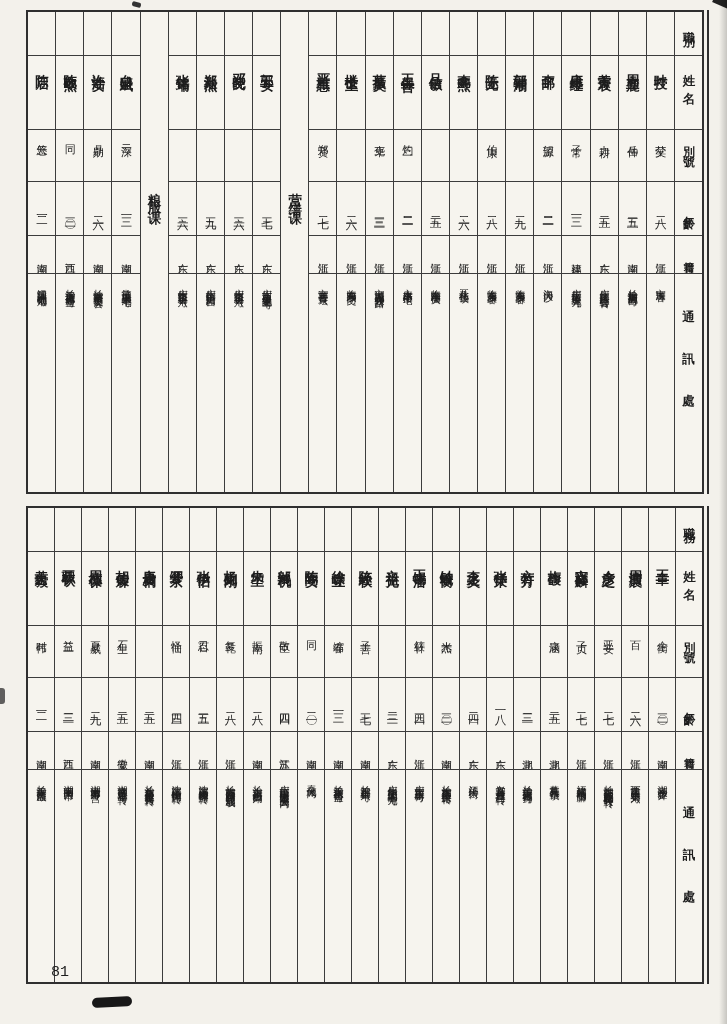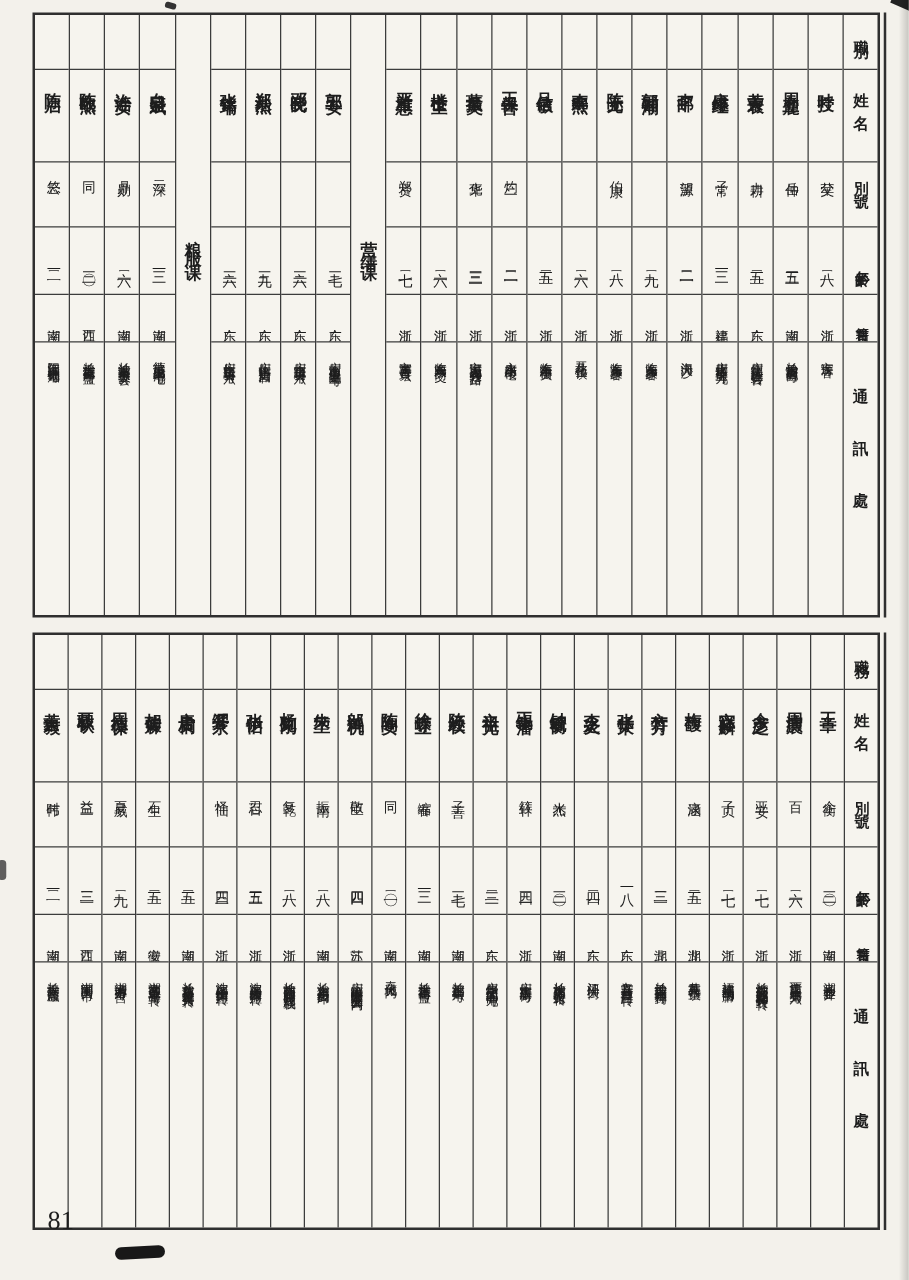--- a/index.html
+++ b/index.html
@@ -62,21 +62,21 @@
   .hdr.cell-alias  { font-size: 12px; padding-top: 6px; letter-spacing: 9px; }
   .hdr.cell-age    { font-size: 11.5px; justify-content: center; padding: 0; letter-spacing: 2px; }
   .hdr.cell-origin { font-size: 10.5px; letter-spacing: 1px; }
   .hdr.cell-address{ font-size: 12.5px; justify-content: flex-start; padding: 26px 0 0; letter-spacing: 42px; }
 
   .cell-section {
     flex: 1; display: flex; align-items: center; justify-content: flex-start;
     padding-top: 170px; font-size: 13.5px; font-weight: 700; letter-spacing: 9px;
   }
 
-  .page-number { position: absolute; left: 38px; top: 964px; font-size: 21px; }
+  .page-number { position: absolute; left: 51px; top: 964px; font-size: 15px; font-family: Liberation Mono, monospace; }
 
   .smudge { position: absolute; background: #181818; }
   .smudge-bottom { left: 92px; top: 997px; width: 40px; height: 10px;
                    border-radius: 5px; transform: rotate(-3deg); }
   .smudge-topright { right: -4px; top: -2px; width: 18px; height: 8px;
                      transform: rotate(24deg); background: #222; }
   .smudge-topcenter { left: 132px; top: 2px; width: 9px; height: 5px;
                       border-radius: 2px; transform: rotate(15deg); background: #333; }
   .smudge-leftedge { left: -2px; top: 688px; width: 7px; height: 16px;
                      border-radius: 3px; opacity: .8; background: #3a3a3a; }

